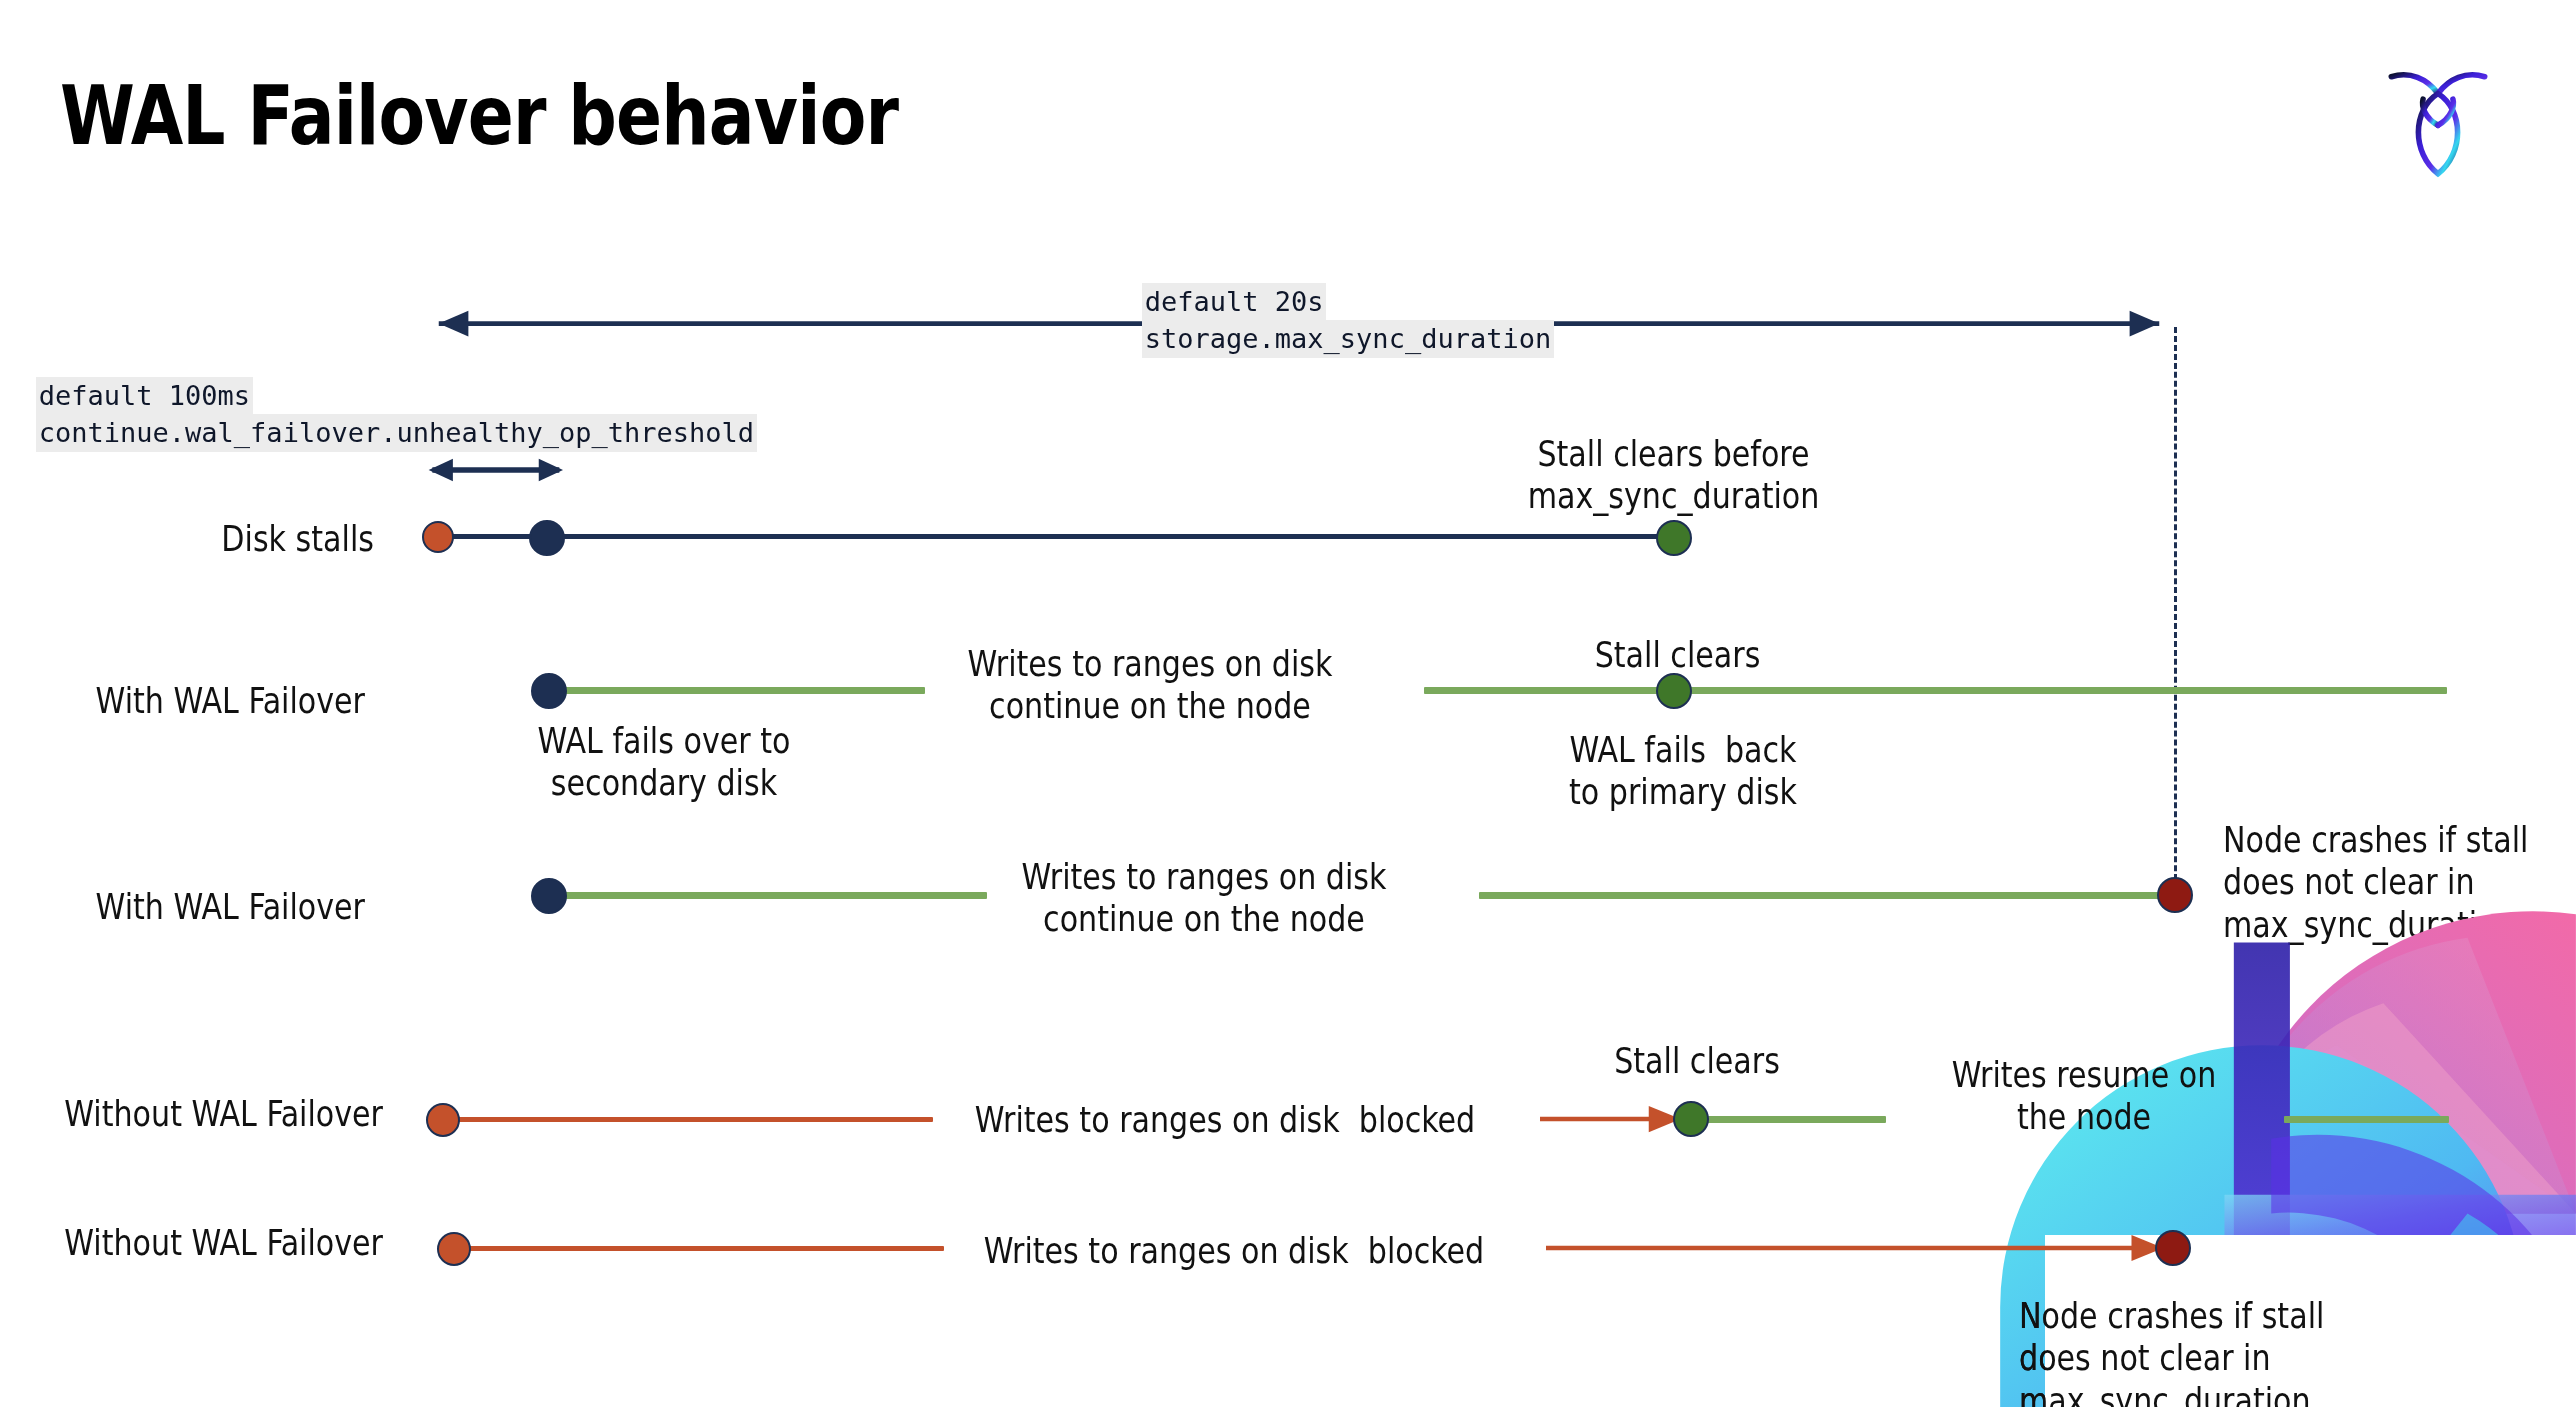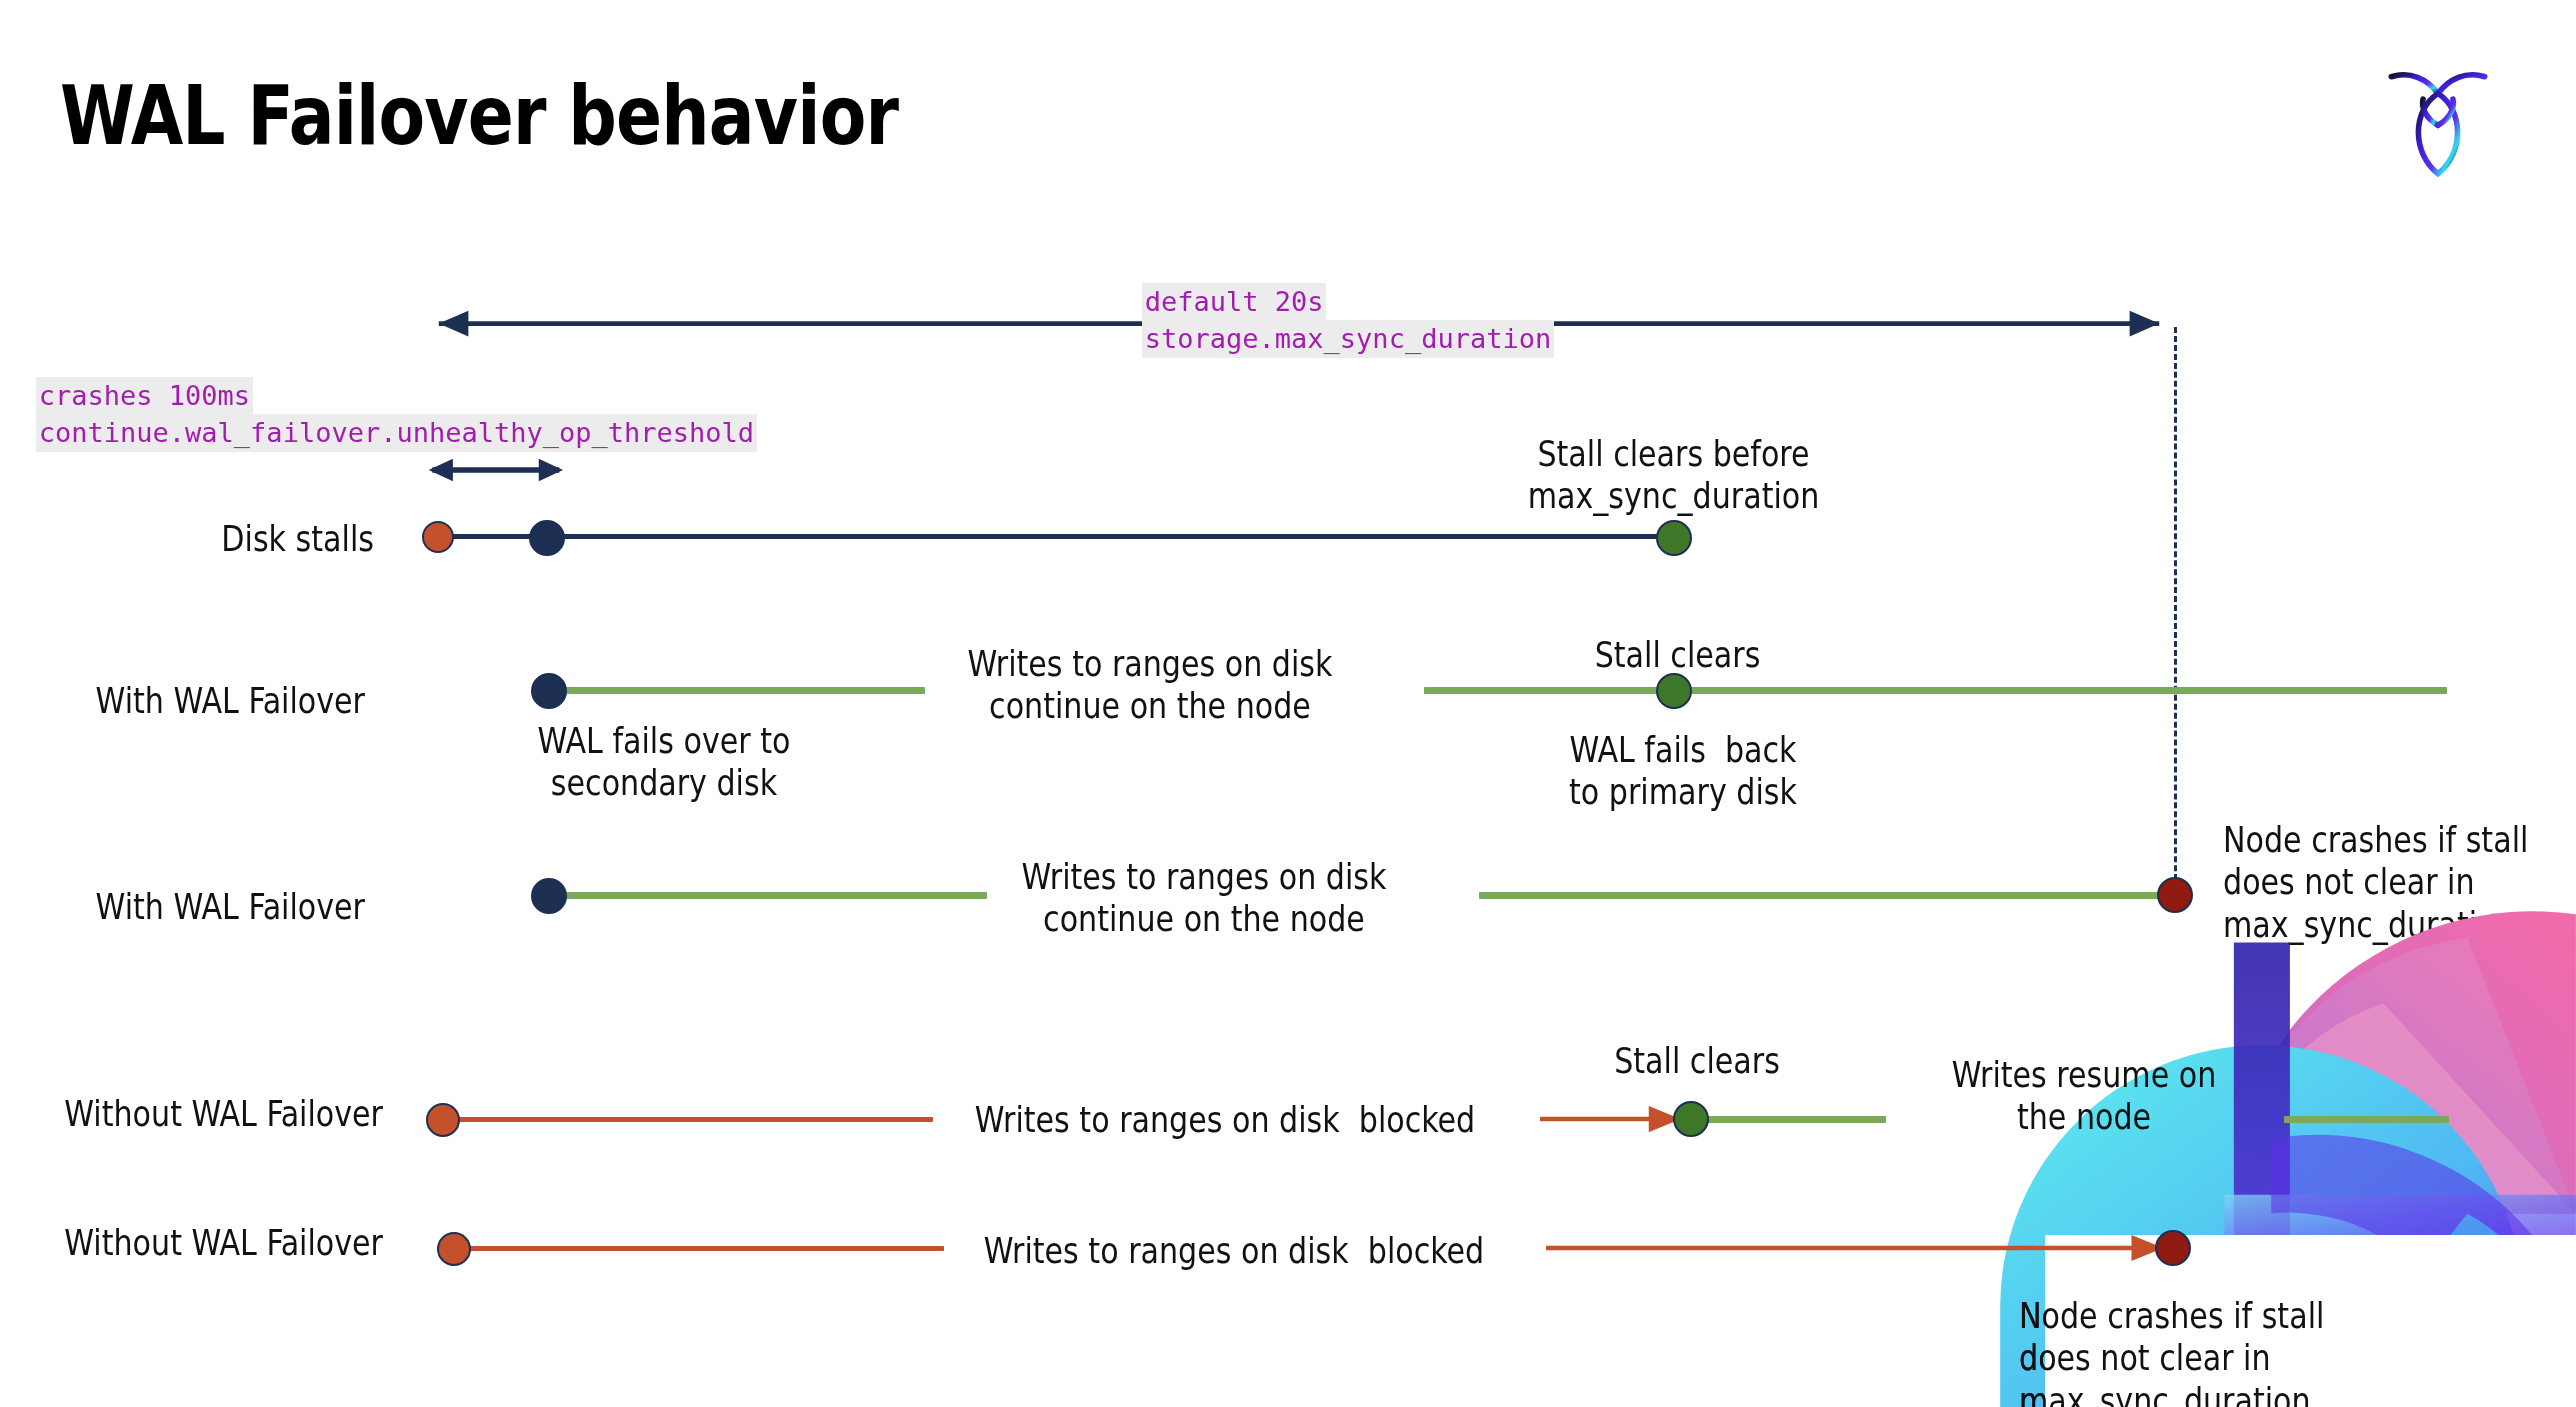--- a/index.html
+++ b/index.html
@@ -24,21 +24,21 @@
   }
 
   
   .logo{position:absolute;left:2382px;top:30px;width:112px;height:131px;}
 
   
   .code{
     position:absolute;
     font-family:"DejaVu Sans Mono","Liberation Mono",monospace;
     font-size:27px;
-    color:#a21caf;
+    color:#0f172a;
     white-space:nowrap;
     line-height:1.32;
   }
   .code span{background:#ececec;padding:0.9px 2.8px;display:inline-block;}
 
   
   .lbl{
     position:absolute;
     font-size:36px;
     color:#111111;
@@ -116,21 +116,21 @@
   </svg>
 
   <div class="code" style="left:1142px;top:257px;">
     <span>default 20s</span><br>
     <span>storage.max_sync_duration</span>
   </div>
 
   <div class="vdash" style="left:2174px;top:301px;height:580px;"></div>
 
   <div class="code" style="left:36px;top:351px;">
-    <span>crashes 100ms</span><br>
+    <span>default 100ms</span><br>
     <span>continue.wal_failover.unhealthy_op_threshold</span>
   </div>
 
   <svg class="arrow" style="left:421px;top:430px;width:159px;height:28px;" viewBox="0 0 170 30" width="159" height="28">
     <line x1="12" y1="15" x2="148" y2="15" stroke="#1d2f52" stroke-width="6"></line>
     <polygon points="8,15 34,3 34,27" fill="#1d2f52"></polygon>
     <polygon points="152,15 126,3 126,27" fill="#1d2f52"></polygon>
   </svg>
 
   <div class="lbl r" style="left:47px;top:492px;width:327px;">Disk stalls</div>

